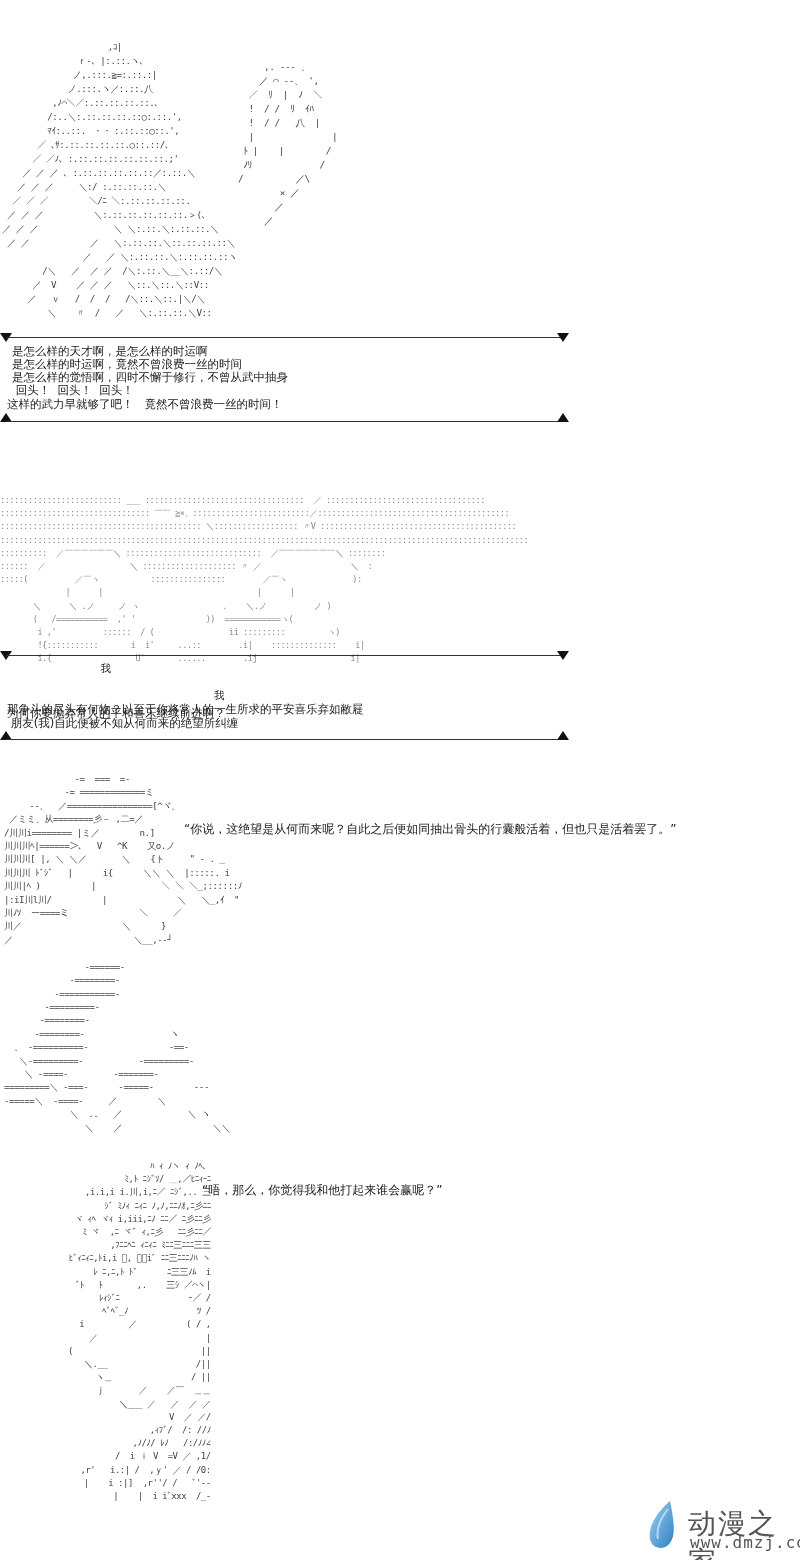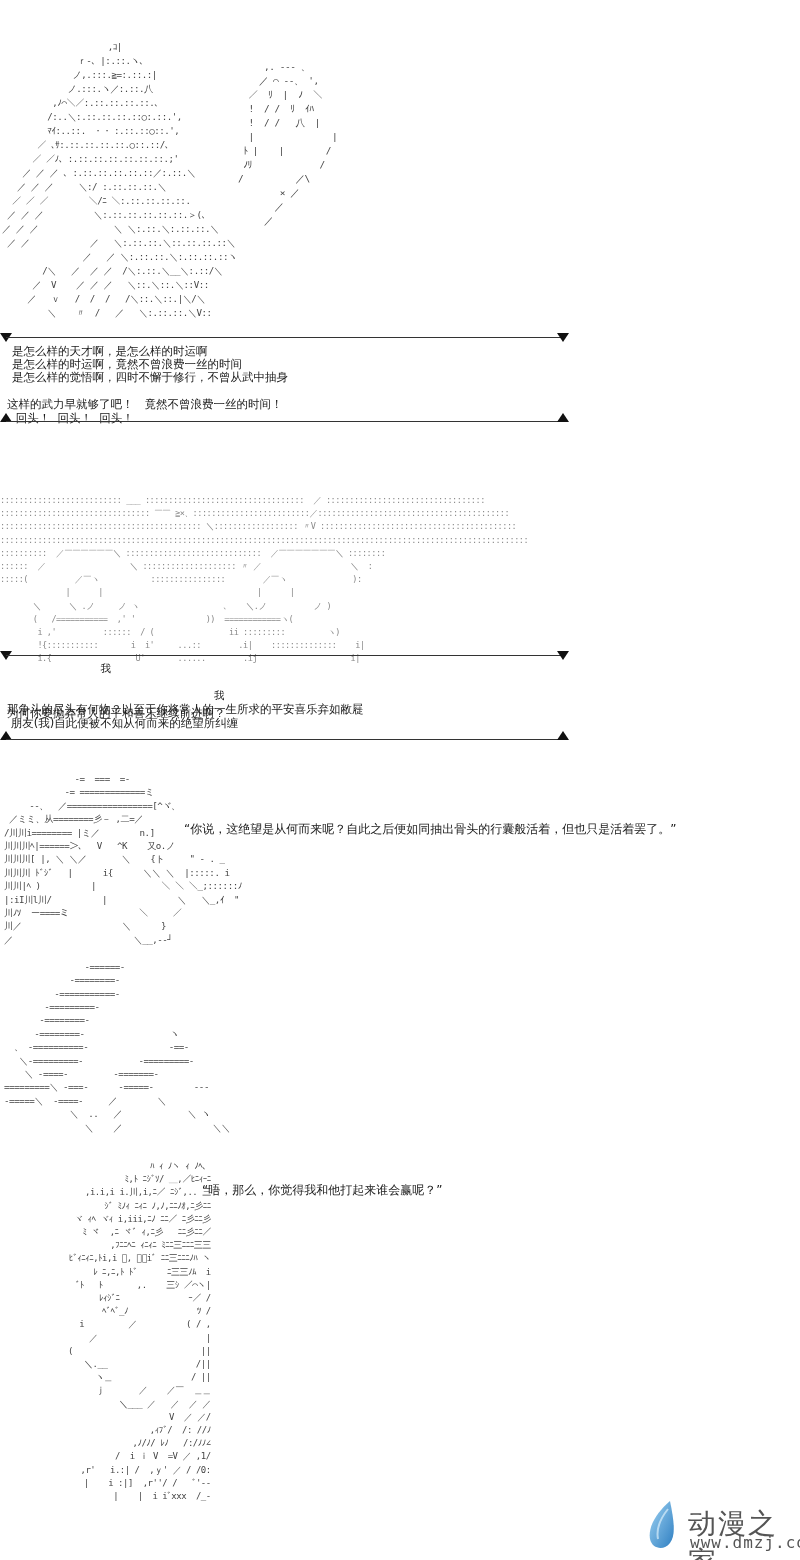--- a/index.html
+++ b/index.html
@@ -55,21 +55,21 @@
        ／
      ／</pre>
 
 <div class="tri down" style="left:0; top:333px;"></div>
 <div class="divider" style="top:337px;"></div>
 <div class="tri down" style="left:557px; top:333px;"></div>
 
 <div class="line" style="left:12px; top:345px;">是怎么样的天才啊，是怎么样的时运啊</div>
 <div class="line" style="left:12px; top:358px;">是怎么样的时运啊，竟然不曾浪费一丝的时间</div>
 <div class="line" style="left:12px; top:371px;">是怎么样的觉悟啊，四时不懈于修行，不曾从武中抽身</div>
-<div class="line" style="left:12px; top:384px;margin-top:28px;"> 回头！  回头！  回头！</div>
+<div class="line" style="left:12px; top:384px;"> 回头！  回头！  回头！</div>
 <div class="line" style="left:7px; top:398px;">这样的武力早就够了吧！   竟然不曾浪费一丝的时间！</div>
 
 <div class="tri up" style="left:0; top:413px;"></div>
 <div class="divider" style="top:421px;"></div>
 <div class="tri up" style="left:557px; top:413px;"></div>
 
 <pre class="aa light" style="left:0; top:494px; font-size:8.6px; line-height:13.2px;">:::::::::::::::::::::::::: ___ ::::::::::::::::::::::::::::::::::  ／ ::::::::::::::::::::::::::::::::::
 :::::::::::::::::::::::::::::::: ￣￣ ≧×、:::::::::::::::::::::::::／:::::::::::::::::::::::::::::::::::::::::
 ::::::::::::::::::::::::::::::::::::::::::: ＼:::::::::::::::::: 〃V ::::::::::::::::::::::::::::::::::::::::::
 :::::::::::::::::::::::::::::::::::::::::::::::::::::::::::::::::::::::::::::::::::::::::::::::::::::::::::::::::

